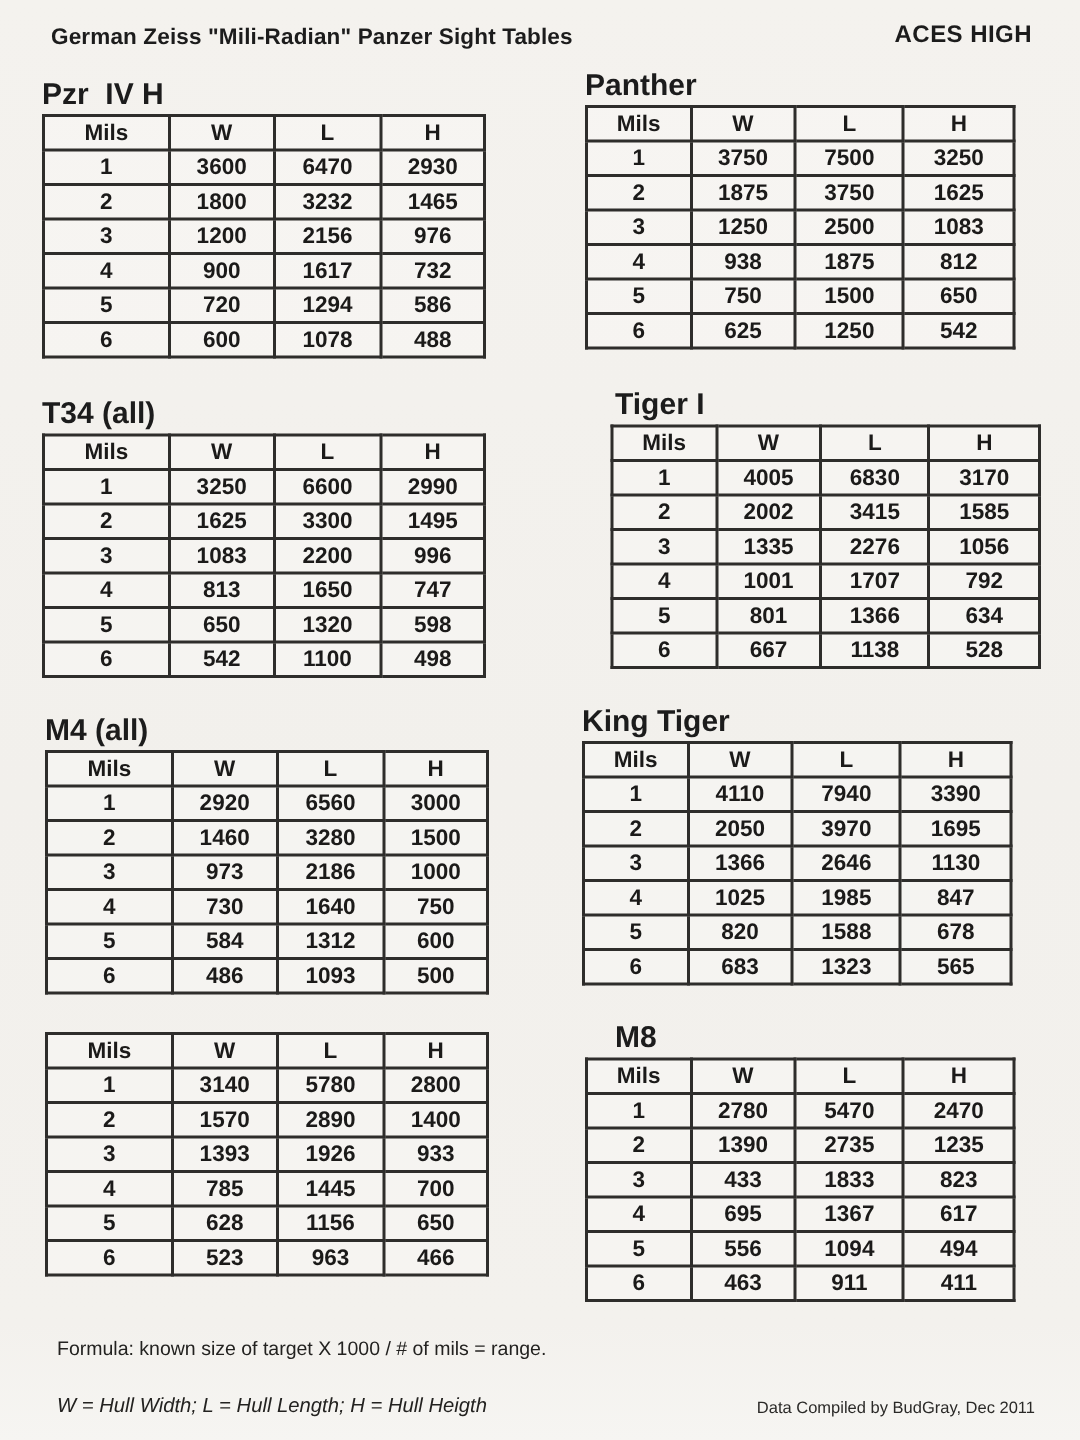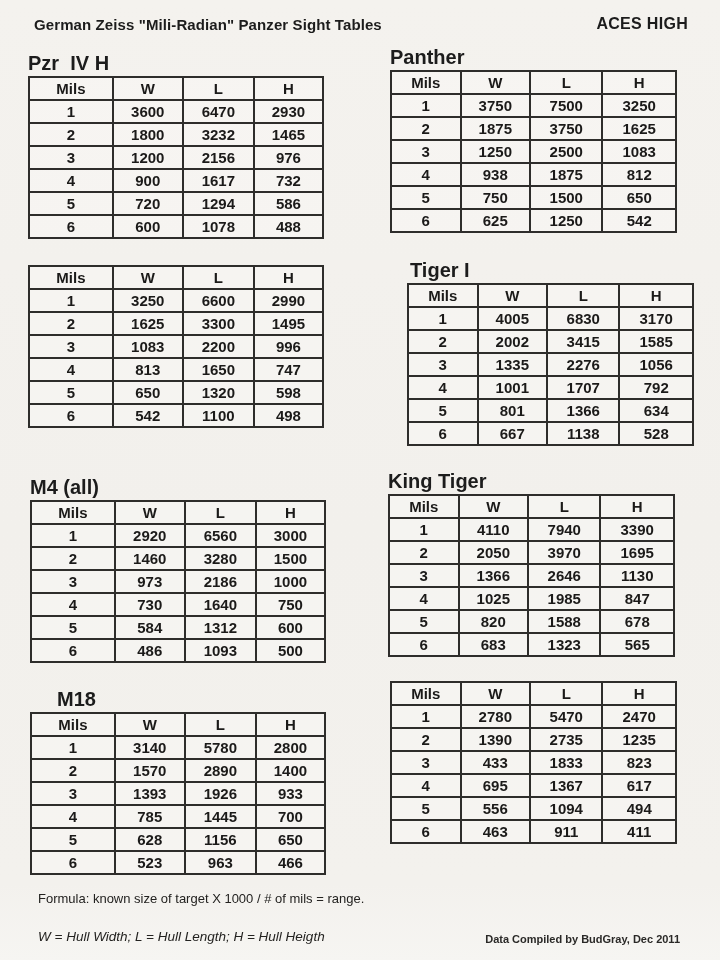--- a/index.html
+++ b/index.html
@@ -72,24 +72,24 @@
   .footer-legend {
     position: absolute;
     left: 38px;
     top: 929px;
     font-size: 13.5px;
     color: #232220;
     font-style: italic;
   }
   .footer-credit {
     position: absolute;
-    right: 40px;
+    right: 30px;
     top: 933px;
     font-size: 11px;
-    font-weight: bold;
+    font-weight: normal;
     color: #2a2927;
   }
   
   #sec-0 { left: 28px;  top: 52px;  width: 296px; }
   #sec-2 { left: 28px;  top: 265px; width: 296px; }
   #sec-4 { left: 30px;  top: 476px; width: 296px; }
   #sec-6 { left: 30px;  top: 688px; width: 296px; }
   
   #sec-1 { left: 390px; top: 46px;  width: 287px; }
   #sec-3 { left: 391px; top: 259px; width: 287px; margin-left: 16px; }
@@ -223,20 +223,21 @@
             <td>6</td>
             <td>625</td>
             <td>1250</td>
             <td>542</td>
           </tr>
         </tbody>
     </table>
   </div>
 
   <div class="sec" id="sec-2">
+    <span class="sec-title">T34 (all)</span>
     <table class="sight-table tl">
       <colgroup>
           <col class="c-mils">
           <col class="c-w">
           <col class="c-l">
           <col class="c-h">
         </colgroup>
       <thead>
           <tr>
             <th>Mils</th>
@@ -454,21 +455,20 @@
             <td>6</td>
             <td>683</td>
             <td>1323</td>
             <td>565</td>
           </tr>
         </tbody>
     </table>
   </div>
 
   <div class="sec" id="sec-6">
-    <span class="sec-title">M18</span>
     <table class="sight-table tl">
       <colgroup>
           <col class="c-mils">
           <col class="c-w">
           <col class="c-l">
           <col class="c-h">
         </colgroup>
       <thead>
           <tr>
             <th>Mils</th>
@@ -512,20 +512,21 @@
             <td>6</td>
             <td>523</td>
             <td>963</td>
             <td>466</td>
           </tr>
         </tbody>
     </table>
   </div>
 
   <div class="sec" id="sec-7">
+    <span class="sec-title">M8</span>
     <table class="sight-table tr">
       <colgroup>
           <col class="c-mils">
           <col class="c-w">
           <col class="c-l">
           <col class="c-h">
         </colgroup>
       <thead>
           <tr>
             <th>Mils</th>

